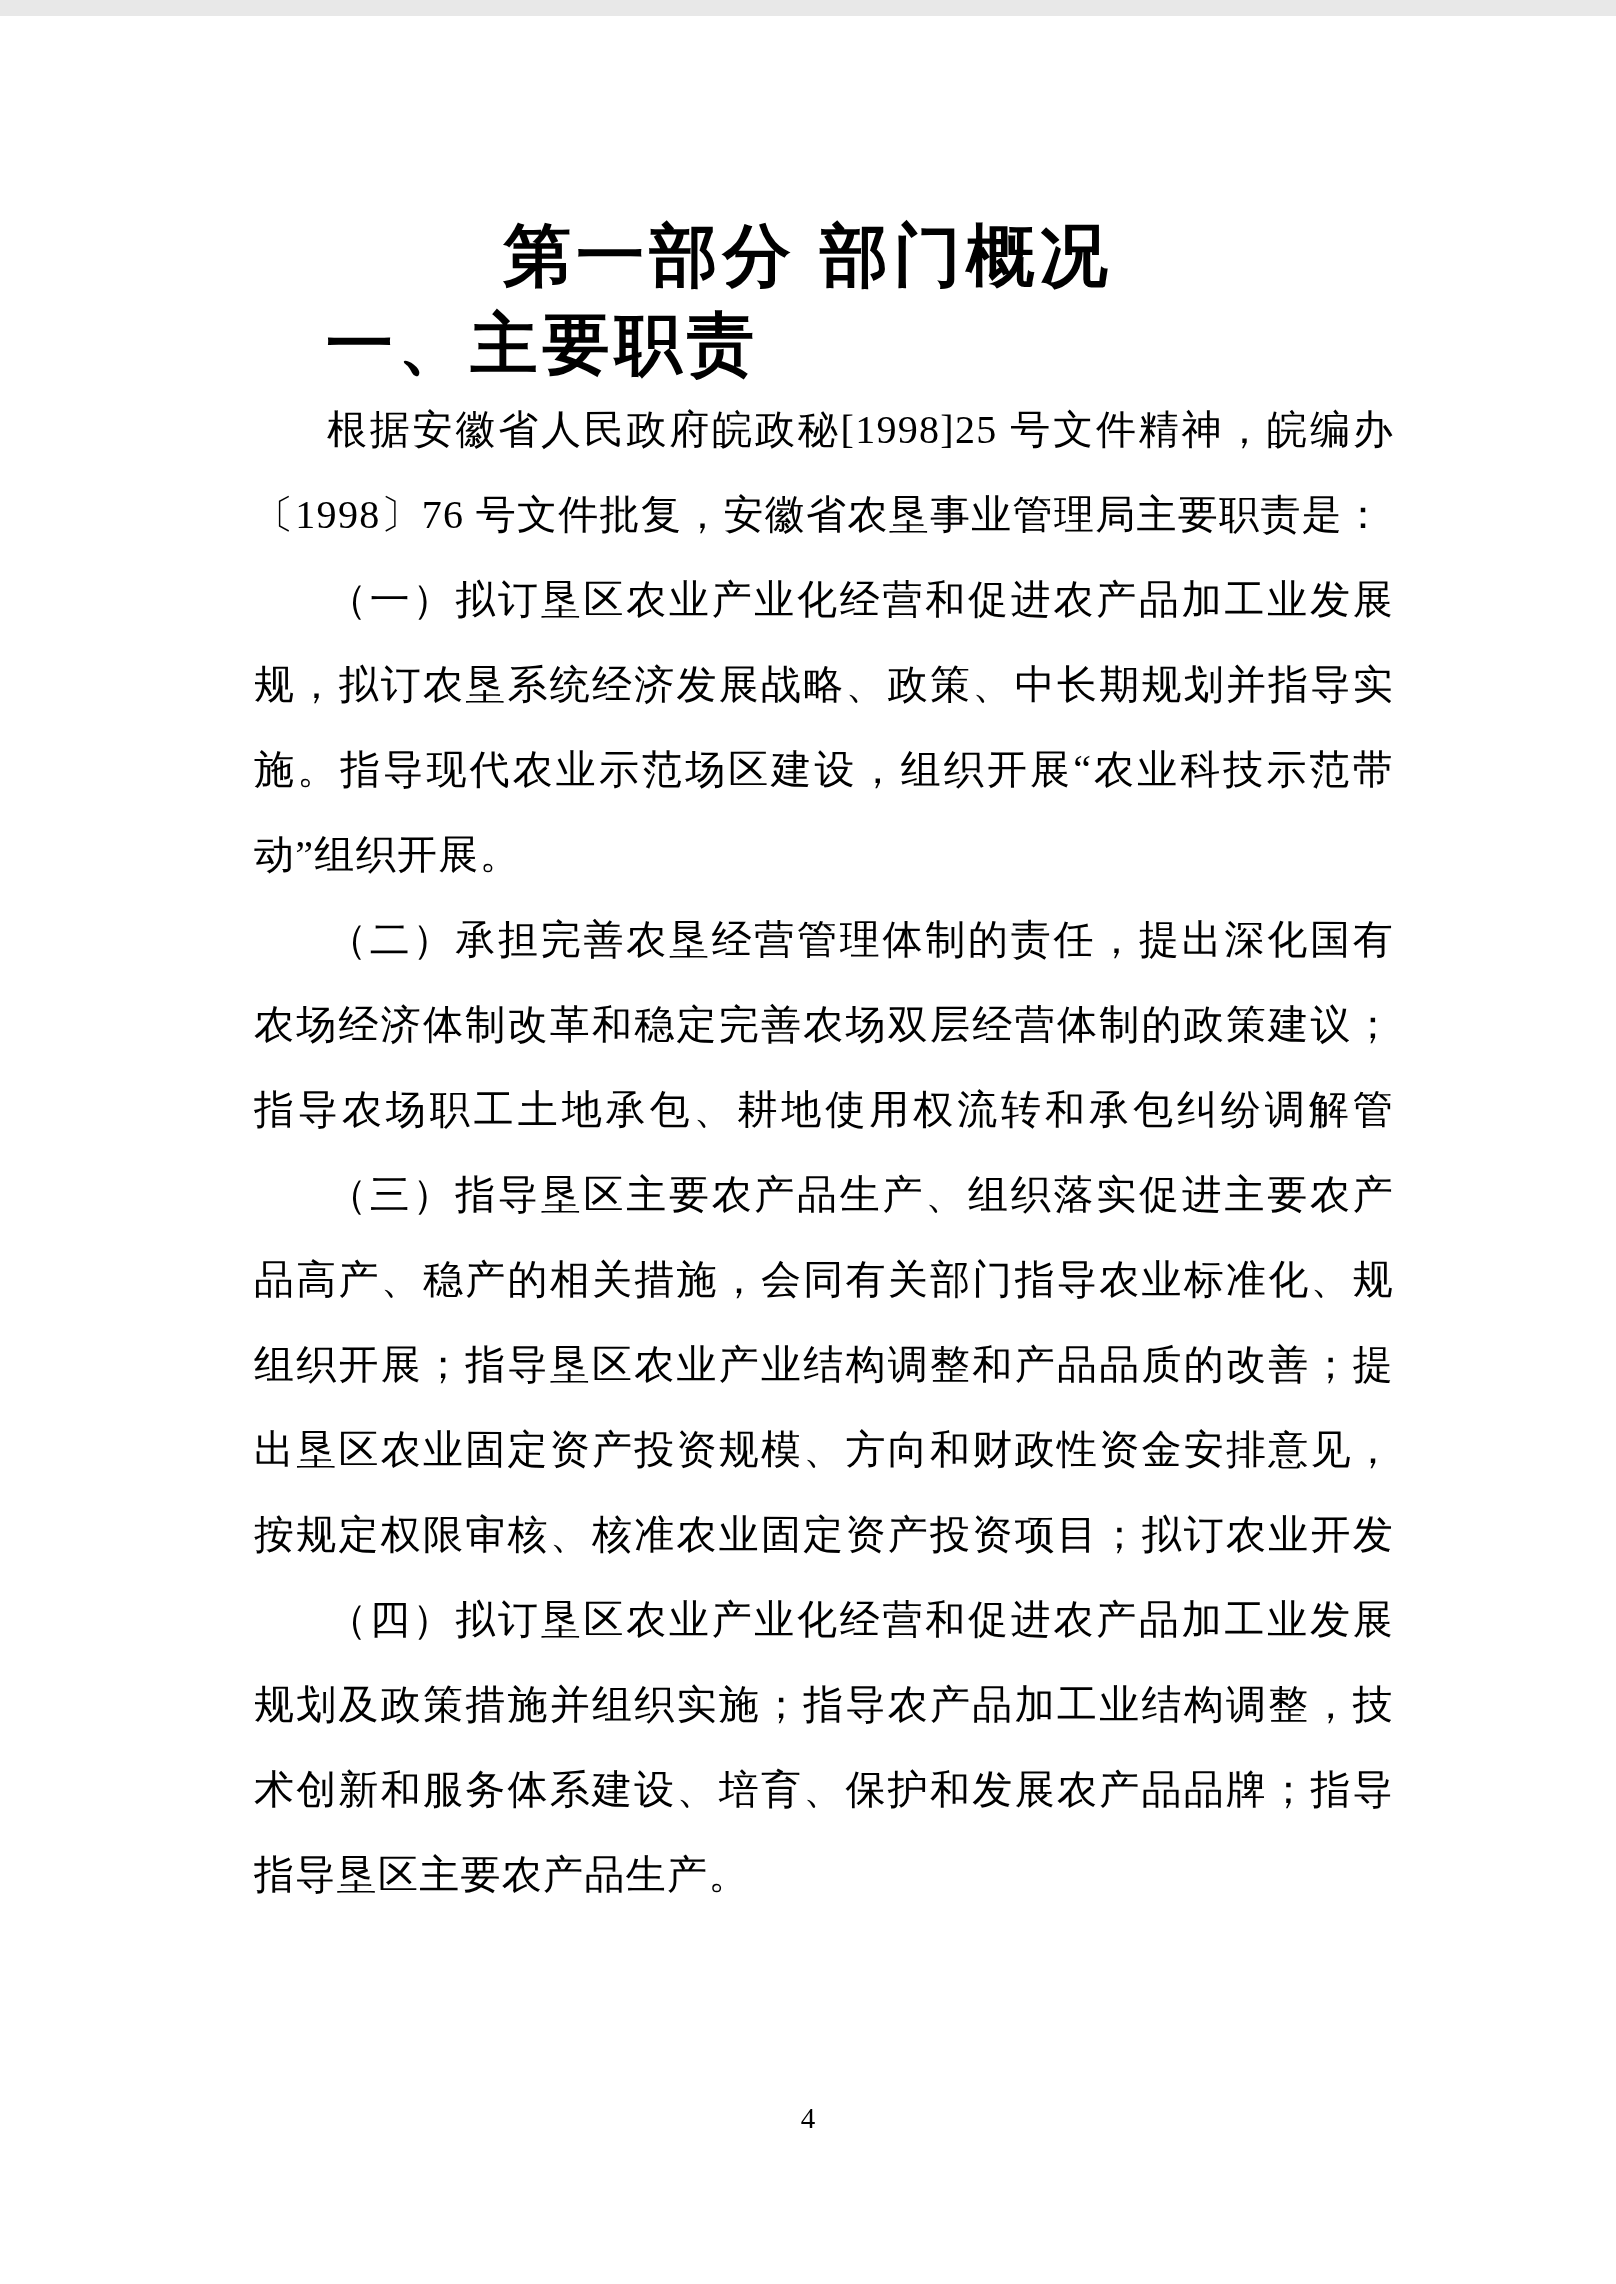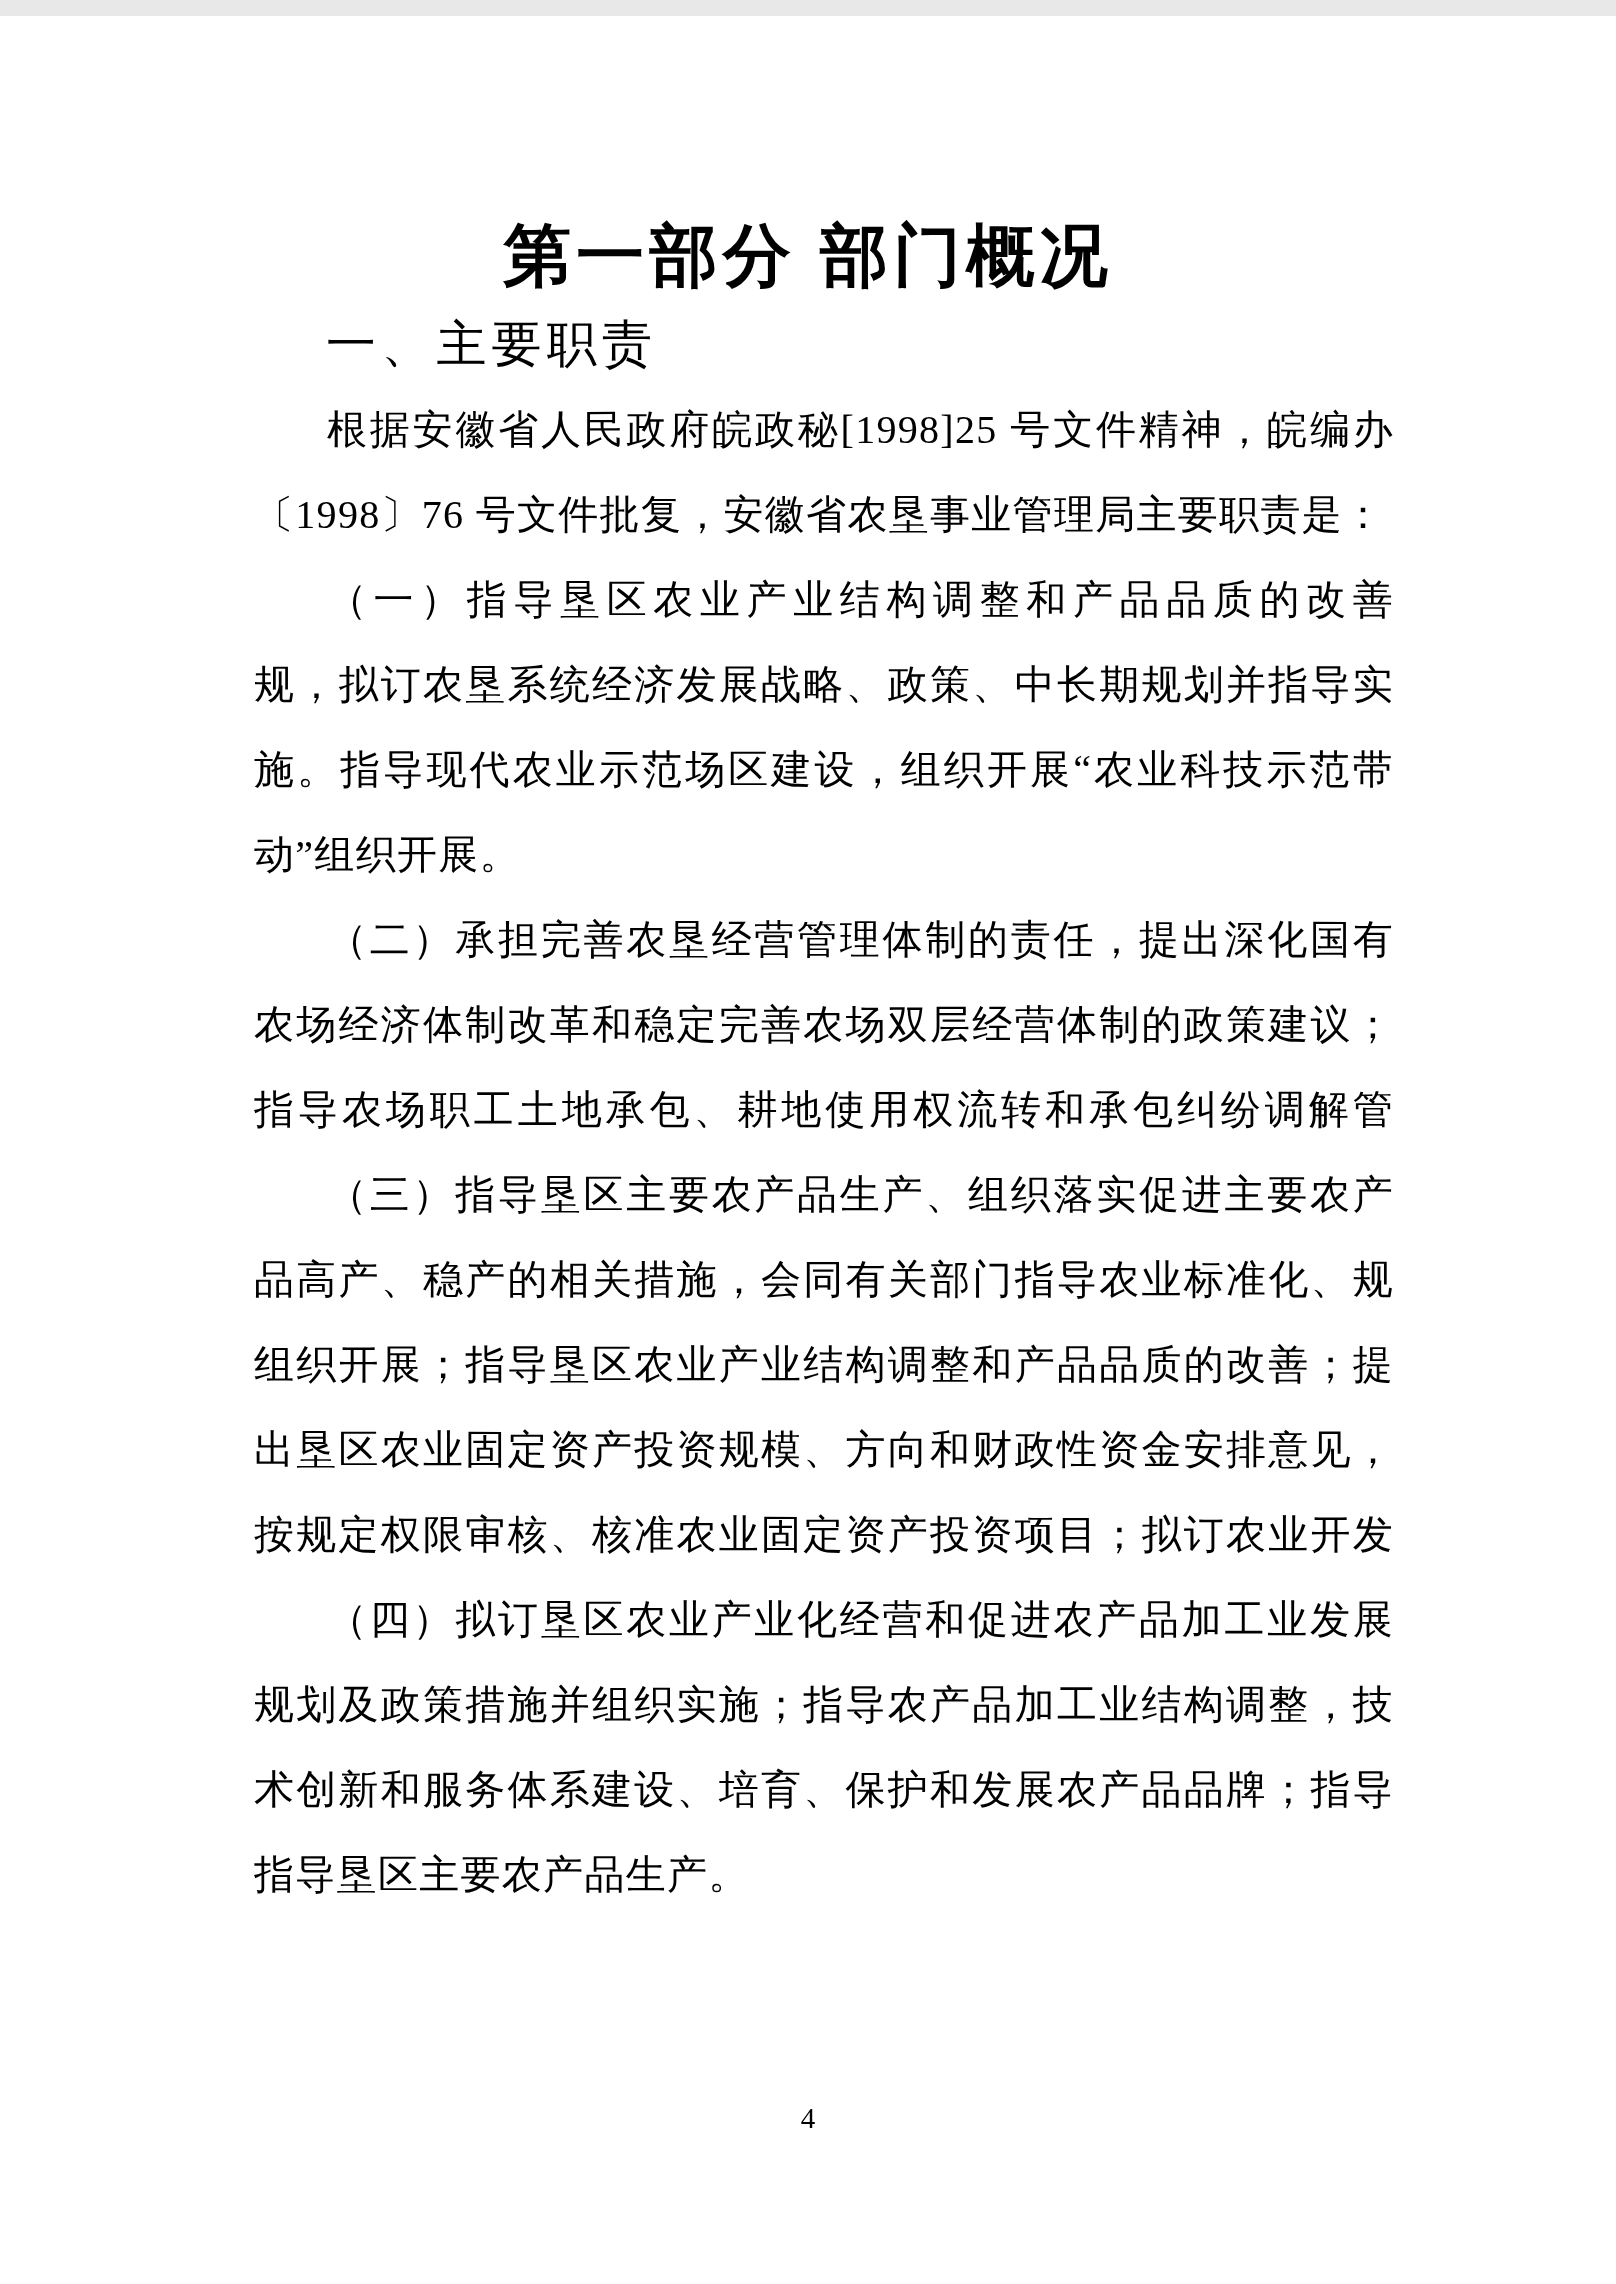--- a/index.html
+++ b/index.html
@@ -29,22 +29,22 @@
     font-size: 68px;
     line-height: 85px;
     letter-spacing: 5.2px;
   }
   .section-heading {
     position: absolute;
     top: 292px;
     left: 326px;
     margin: 0;
     font-family: "Liberation Sans", sans-serif;
-    font-weight: normal;
-    font-size: 50px;
+    font-weight: bold;
+    font-size: 67px;
     line-height: 72px;
     letter-spacing: 5.2px;
   }
   .doc-body {
     position: absolute;
     top: 371px;
     left: 254px;
     width: 1140px;
     font-size: 40px;
     letter-spacing: 1.3px;
@@ -83,21 +83,21 @@
   <h1 class="doc-title">第一部分 部门概况</h1>
 
   <h2 class="section-heading">一、主要职责</h2>
 
   <div class="doc-body" id="doc-body">
       <div class="paragraph">
         <div class="line first">根据安徽省人民政府皖政秘[1998]25 号文件精神，皖编办</div>
         <div class="line last">〔1998〕76 号文件批复，安徽省农垦事业管理局主要职责是：</div>
       </div>
       <div class="paragraph">
-        <div class="line first">（一）指导垦区农业产业结构调整和产品品质的改善</div>
+        <div class="line first">（一）拟订垦区农业产业化经营和促进农产品加工业发展</div>
         <div class="line">规，拟订农垦系统经济发展战略、政策、中长期规划并指导实</div>
         <div class="line">施。指导现代农业示范场区建设，组织开展“农业科技示范带</div>
         <div class="line last">动”组织开展。</div>
       </div>
       <div class="paragraph">
         <div class="line first">（二）承担完善农垦经营管理体制的责任，提出深化国有</div>
         <div class="line">农场经济体制改革和稳定完善农场双层经营体制的政策建议；</div>
         <div class="line">指导农场职工土地承包、耕地使用权流转和承包纠纷调解管</div>
       </div>
       <div class="paragraph">

